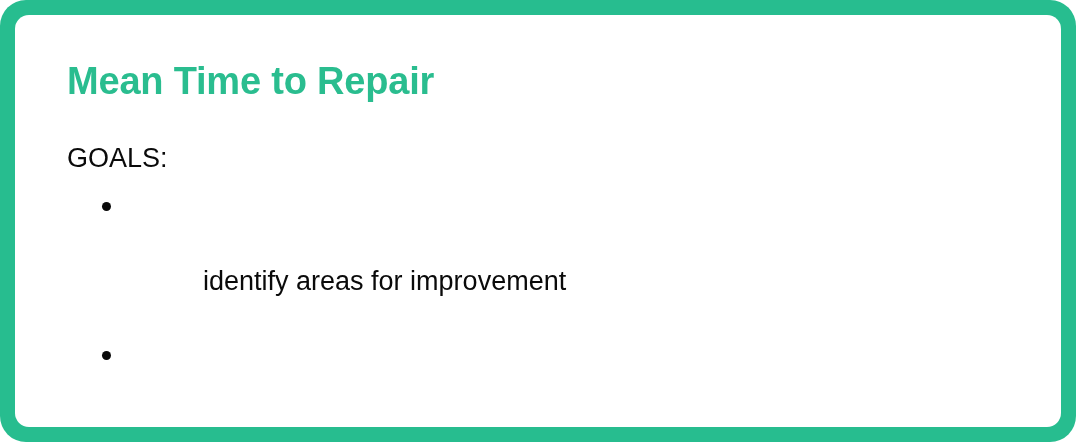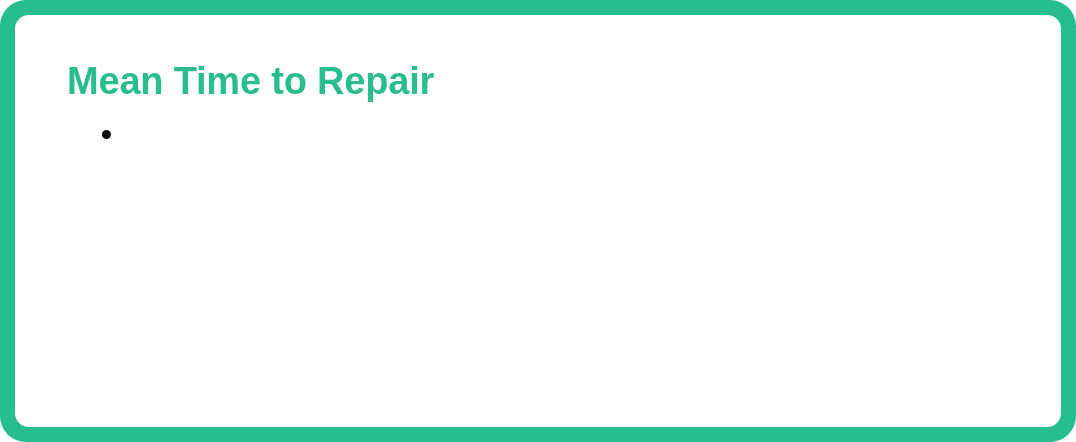--- a/index.html
+++ b/index.html
@@ -102,22 +102,27 @@
 </head>
 <body>
 
 <div class="slide">
   <div class="slide-inner">
     <div class="content">
 
       <h1 class="card-title">Mean Time to Repair</h1>
 
 
+      <p class="goals-label">GOALS:</p>
 
       <ul class="goals-list">
+        <li class="goal-item">
+          <span class="goal-bullet"></span>
+          <span>identify areas for improvement</span>
+        </li>
         <li class="goal-item">
           <span class="goal-bullet"></span>
           
         </li>
 
       </ul>
 
     </div>
   </div>
 </div>

